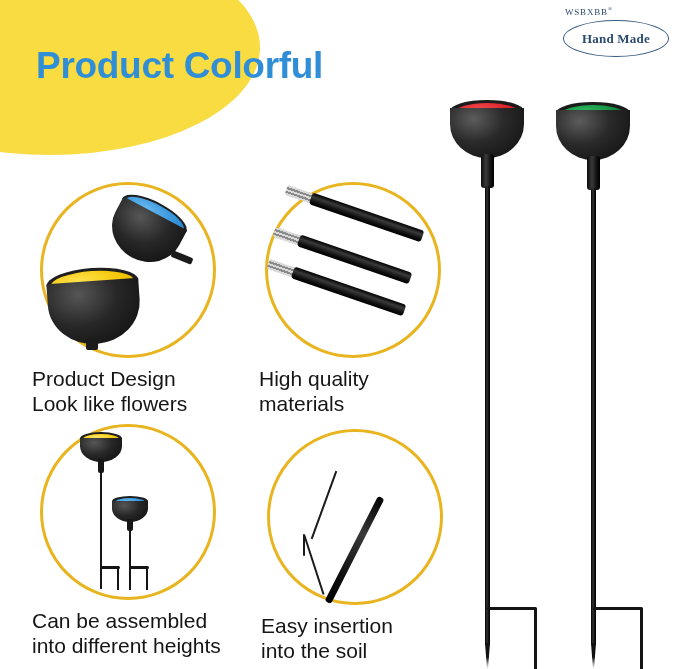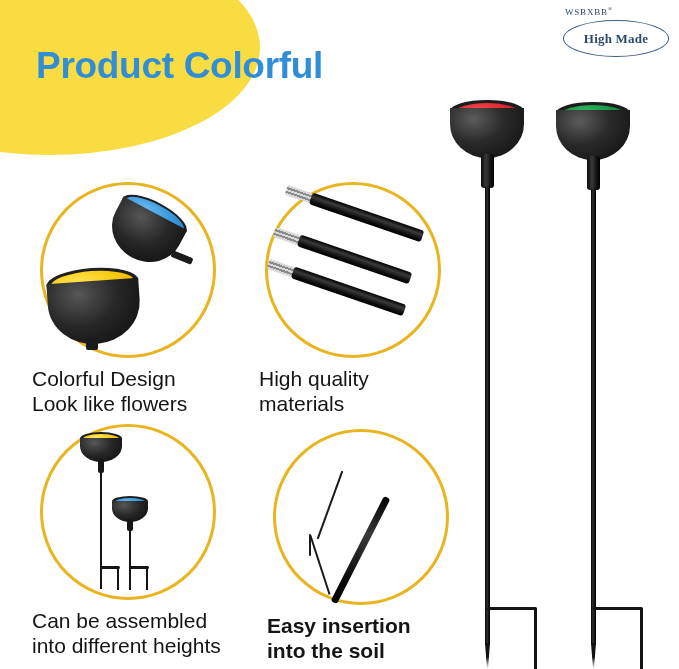--- a/index.html
+++ b/index.html
@@ -19,21 +19,21 @@
   .logo-oval{position:absolute;left:4px;top:14px;width:104px;height:35px;
              border:1px solid #3A5C82;border-radius:50%;
              display:flex;align-items:center;justify-content:center;}
   .logo-oval span{font-family:"Liberation Serif","DejaVu Serif",serif;font-size:13px;
                   font-weight:bold;color:#2B4A6F;letter-spacing:0.2px;}
 
   
   .features{position:absolute;left:0;top:178px;width:470px;height:491px;}
   .feature{position:absolute;width:235px;height:245px;}
   .f0{left:0;top:0;}   .f1{left:235px;top:0;}
-  .f2{left:0;top:242px;} .f3{left:243px;top:247px;font-weight:bold;}
+  .f2{left:0;top:242px;} .f3{left:237px;top:247px;}
   .ring{position:absolute;left:40px;top:4px;width:176px;height:176px;
         border:3px solid #E8B520;border-radius:50%;box-sizing:border-box;}
   .f1 .ring,.f3 .ring{left:30px;}
   .art{position:absolute;left:40px;top:4px;width:176px;height:176px;}
   .f1 .art,.f3 .art{left:30px;}
   .caption{position:absolute;left:32px;top:188px;font-size:21px;line-height:25px;
            color:#151515;white-space:pre-line;}
   .f1 .caption,.f3 .caption{left:24px;}
 
   
@@ -73,21 +73,21 @@
 <div id="page">
 
   <div class="blob2"></div>
   <div class="page-title">Product Colorful</div>
 
   <div class="logo">
     <div class="logo-brand">
       <span>WSBXBB</span><sup>®</sup>
     </div>
     <div class="logo-oval">
-      <span>High Made</span>
+      <span>Hand Made</span>
     </div>
   </div>
 
   <div class="features">
 
     <div class="feature f0">
       <div class="ring"></div>
       <div class="art">
 
         <div class="sbowl" style="left:70px;top:18px;width:72px;height:62px;transform:rotate(28deg);">
@@ -99,21 +99,21 @@
         <div class="thinrod" style="left:131px;top:72px;width:22px;height:7px;background:#1b1b1b;transform:rotate(22deg);border-radius:2px;"></div>
 
         <div class="sbowl" style="left:8px;top:86px;width:92px;height:76px;transform:rotate(-4deg);">
           <div class="slip" style="width:92px;height:30px;background:#1f1f1f;"></div>
           <div class="sin" style="left:4px;top:3px;width:84px;height:25px;
                       background:radial-gradient(ellipse at 34% 32%,#ffe14d,#F2C400 58%,#d4a600);"></div>
           <div class="scup" style="top:13px;width:92px;height:63px;"></div>
         </div>
         <div class="thinrod" style="left:46px;top:156px;width:12px;height:12px;background:#1b1b1b;border-radius:2px;"></div>
       </div>
-      <div class="caption">Colorful Design
+      <div class="caption">Product Design
 Look like flowers</div>
     </div>
 
     <div class="feature f1">
       <div class="ring"></div>
       <div class="art">
         <div style="position:absolute;left:16px;top:22px;width:144px;height:26px;transform:rotate(19deg);">
           <div class="thread" style="left:0;top:4px;width:30px;height:10px;"></div>
           <div class="barrod" style="left:26px;top:3px;width:118px;height:12px;"></div>
         </div>

